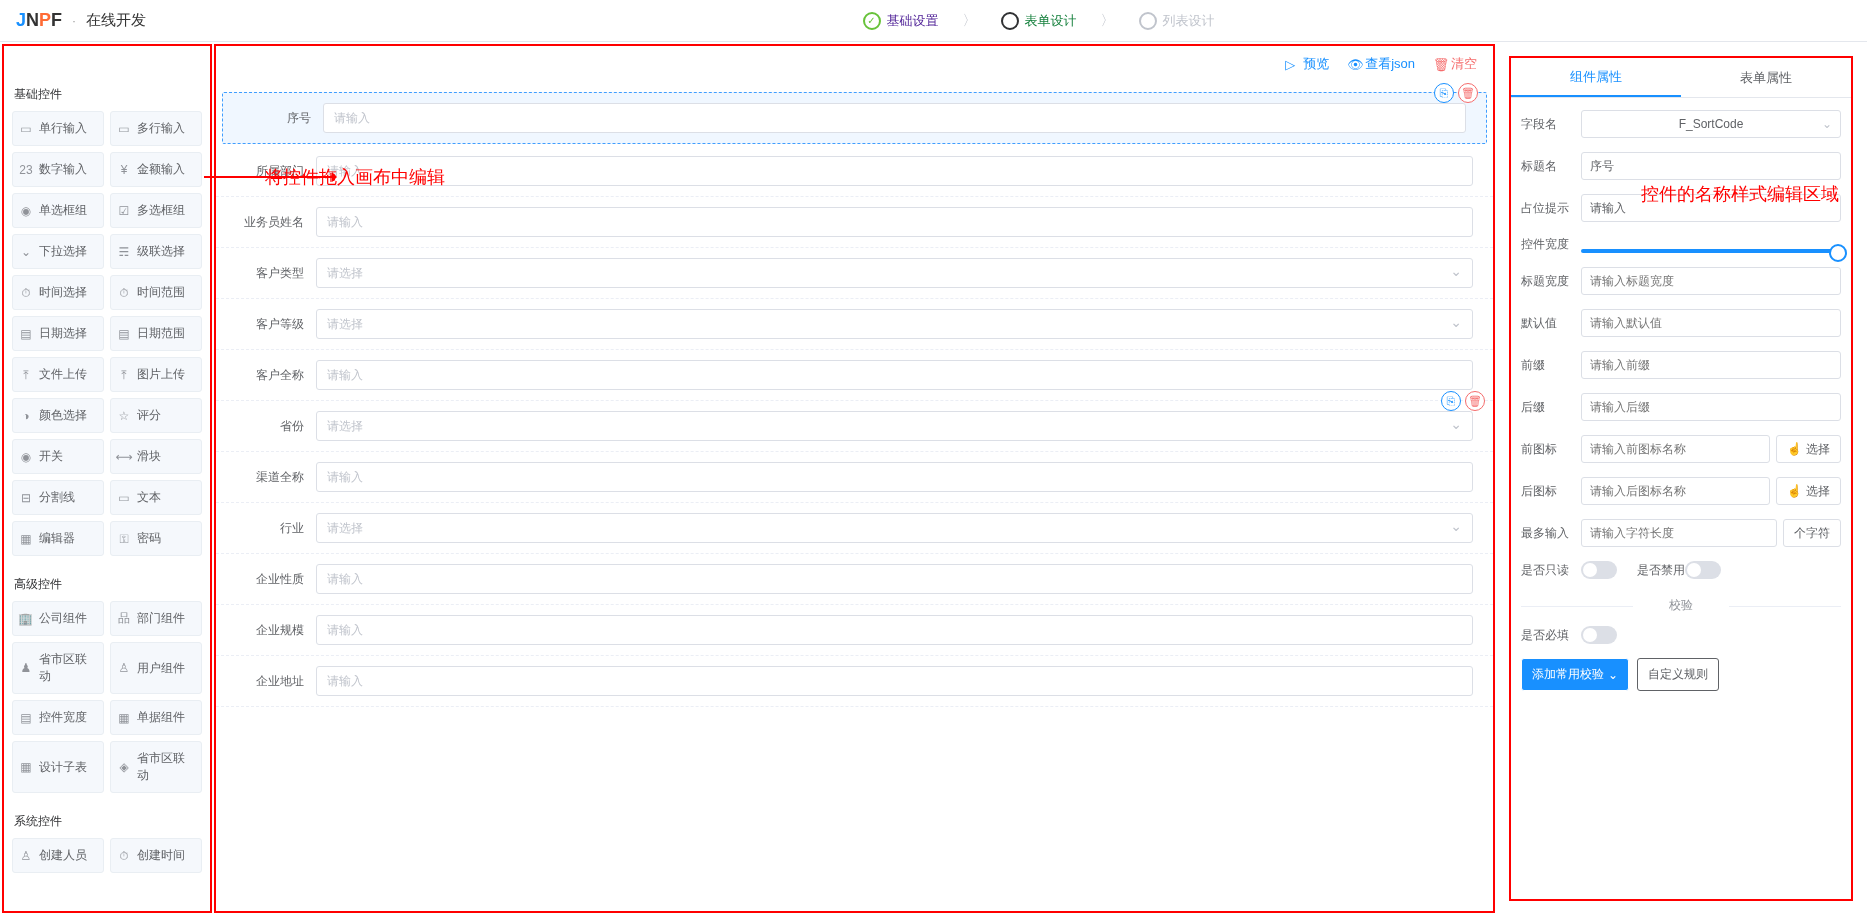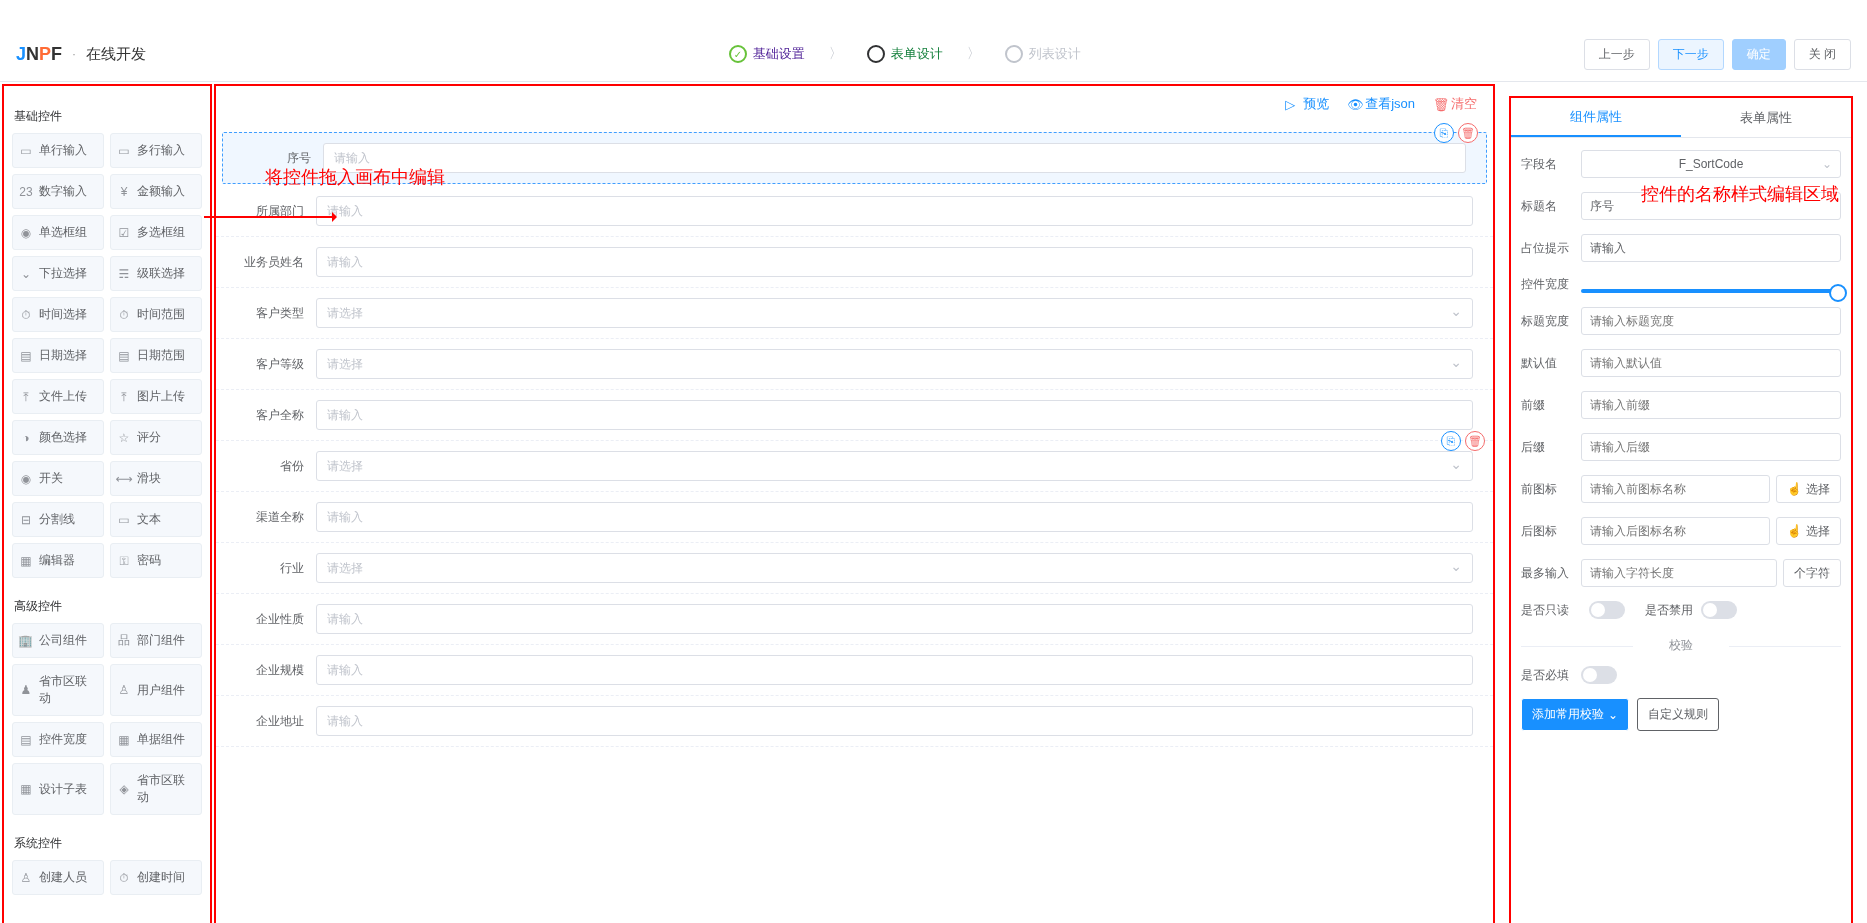--- a/index.html
+++ b/index.html
@@ -1,19 +1,19 @@
 <!DOCTYPE html>
 <html><head>
 <meta charset="utf-8">
 <style>
 * { box-sizing: border-box; margin: 0; padding: 0; }
 body { font-family: "Microsoft YaHei", "PingFang SC", sans-serif; font-size: 12px; color: #606266; background: #fff; }
 
 
-.header { display: flex; align-items: center; height: 55px; border-bottom: 1px solid #e4e7ed; padding: 0 16px; margin-top: 27px; }
+.header { display: flex; align-items: center; height: 42px; border-bottom: 1px solid #e4e7ed; padding: 0 16px; }
 .logo-area { display: flex; align-items: center; gap: 8px; width: 210px; }
 .logo-text { font-size: 18px; font-weight: bold; }
 .logo-text .j { color: #1890ff; }
 .logo-text .n { color: #333; }
 .logo-text .p { color: #ff6b35; }
 .logo-text .f { color: #333; }
 .page-title { color: #333; font-size: 15px; }
 .sep { color: #999; padding: 0 2px; }
 
 .steps { flex: 1; display: flex; justify-content: center; align-items: center; gap: 24px; font-size: 13px; }
@@ -26,21 +26,21 @@
 .step-arrow { color: #c0c4cc; font-size: 14px; }
 .step.disabled { color: #c0c4cc; }
 
 .header-btns { display: flex; gap: 8px; }
 .btn { padding: 6px 14px; border: 1px solid #dcdfe6; background: #fff; border-radius: 3px; cursor: pointer; font-size: 12px; color: #606266; }
 .btn-primary-outline { color: #1890ff; border-color: #b3d8ff; background: #ecf5ff; }
 .btn-primary { color: #fff; border-color: #a0cfff; background: #a0cfff; }
 
 
 .main { display: flex; height: calc(100vh - 50px); overflow: hidden; }
-.left-panel { width: 210px; border: 2px solid red; margin: 2px; padding-top: 14px; overflow-y: auto; }
+.left-panel { width: 210px; border: 2px solid red; margin: 2px; padding-top: 32px; overflow-y: auto; }
 .center-panel { flex: 1; border: 2px solid red; margin: 2px 0; display: flex; flex-direction: column; position: relative; }
 .right-panel { width: 344px; border: 2px solid red; margin: 14px; display: flex; flex-direction: column; }
 
 
 .comp-section-title { padding: 8px 10px; font-size: 12px; color: #303133; font-weight: 500; }
 .comp-grid { display: grid; grid-template-columns: 1fr 1fr; gap: 6px; padding: 0 8px 12px; }
 .comp-item { border: 1px solid #e9eef3; background: #f5f8fc; border-radius: 3px; padding: 8px 6px; display: flex; align-items: center; gap: 6px; font-size: 12px; color: #606266; cursor: grab; }
 .comp-icon { width: 14px; height: 14px; display: inline-flex; align-items: center; justify-content: center; color: #909399; font-size: 12px; flex-shrink: 0; }
 
 
@@ -90,21 +90,21 @@
 .switch { width: 36px; height: 18px; background: #dcdfe6; border-radius: 9px; position: relative; cursor: pointer; }
 .switch::after { content: ""; position: absolute; width: 14px; height: 14px; background: #fff; border-radius: 50%; top: 2px; left: 2px; }
 .validate-sec { text-align: center; color: #909399; font-size: 12px; margin: 18px 0 12px; position: relative; }
 .validate-sec::before, .validate-sec::after { content: ""; position: absolute; top: 50%; width: 35%; height: 1px; background: #ebeef5; }
 .validate-sec::before { left: 0; } .validate-sec::after { right: 0; }
 .btn-row { display: flex; gap: 8px; }
 .btn-row .b { padding: 7px 10px; border-radius: 3px; font-size: 12px; cursor: pointer; border: 1px solid; }
 .b-primary { background: #1890ff; color: #fff; border-color: #1890ff; display: flex; align-items: center; gap: 4px; }
 .b-default { background: #fff; color: #606266; border-color: #dcdfe6; }
 .switch-row { display: flex; align-items: center; gap: 20px; }
-.sw-unit { display: flex; align-items: center; gap: 8px; }
+.sw-unit { display: flex; align-items: center; }
 </style>
 </head>
 <body>
 
 <div class="header">
   <div class="logo-area">
     <span class="logo-text"><span class="j">J</span><span class="n">N</span><span class="p">P</span><span class="f">F</span></span>
     <span class="sep">·</span>
     <span class="page-title">在线开发</span>
   </div>
@@ -116,26 +116,20 @@
     <span class="step-arrow">〉</span>
     <div class="step active">
       <span class="step-icon"></span>
       <span class="step-label">表单设计</span>
     </div>
     <span class="step-arrow">〉</span>
     <div class="step disabled">
       <span class="step-icon"></span>
       <span class="step-label">列表设计</span>
     </div>
-  </div>
-  <div class="header-btns">
-    <button class="btn">上一步</button>
-    <button class="btn btn-primary-outline">下一步</button>
-    <button class="btn btn-primary">确定</button>
-    <button class="btn">关 闭</button>
   </div>
 </div>
 
 <div class="main">
 
   <div class="left-panel" id="left-panel">
       <div class="comp-section-title">基础控件</div>
       <div class="comp-grid">
         <div class="comp-item">
           <span class="comp-icon">▭</span>

